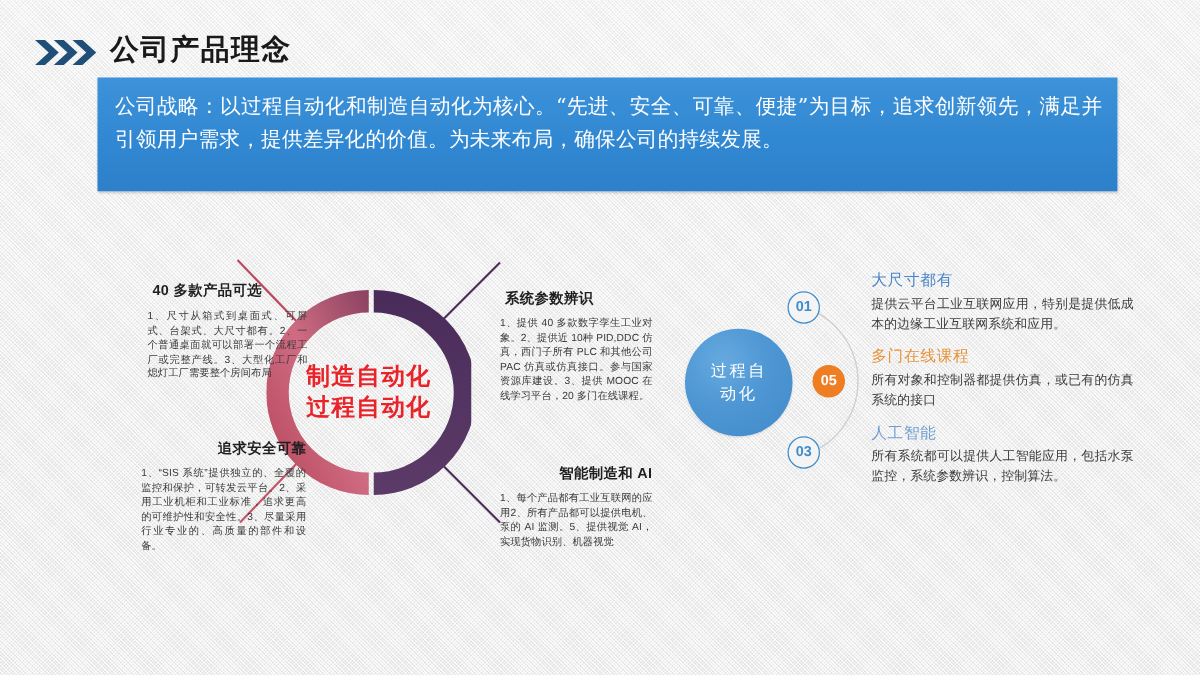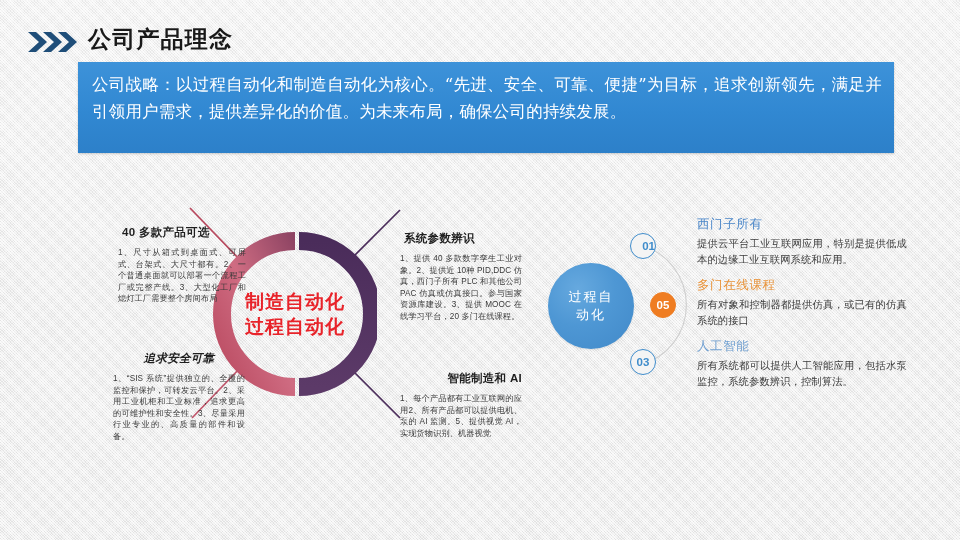--- a/index.html
+++ b/index.html
@@ -113,21 +113,21 @@
     font-size: 8.2px;
     line-height: 11.6px;
     color: #3a3a3a;
     letter-spacing: 0.1px;
     text-align: justify;
   }
 
   #blk-products   { left: 118px; top: 192px; width: 128px; }
   #blk-products .blk-title { text-align: left; padding-left: 4px; }
   #blk-safety     { left: 113px; top: 318px; width: 132px; }
-  #blk-safety .blk-title  { text-align: center; font-style: italic; }
+  #blk-safety .blk-title  { text-align: right; }
   #blk-twin       { left: 400px; top: 198px; width: 122px; }
   #blk-twin .blk-title    { text-align: left; padding-left: 4px; }
   #blk-ai         { left: 400px; top: 338px; width: 122px; }
   #blk-ai .blk-title      { text-align: right; }
 
   
   #right-diagram {
     position: absolute;
     left: 540px;
     top: 225px;
@@ -170,21 +170,21 @@
   .badge-outline {
     background: #f4f4f4;
     border: 1.8px solid #3f8ccb;
     color: #3f8ccb;
   }
   .badge-filled {
     background: #ef7d22;
     border: 1.8px solid #ef7d22;
     color: #ffffff;
   }
-  #badge-01 { left: 90px; top: 8px; justify-content: flex-end; }
+  #badge-01 { left: 90px; top: 8px; }
   #badge-02 { left: 110px; top: 67px; }
   #badge-03 { left: 90px; top: 124px; }
 
   
   .rblk { position: absolute; width: 210px; }
   .rblk-title {
     font-family: "DejaVu Serif", "Liberation Serif", serif;
     font-size: 12.5px;
     line-height: 17px;
     letter-spacing: 0.6px;
@@ -293,21 +293,21 @@
     </div>
     <div class="badge badge-filled" id="badge-02">
       <span>05</span>
     </div>
     <div class="badge badge-outline" id="badge-03">
       <span>03</span>
     </div>
   </div>
 
   <div class="rblk" id="rblk-iiot">
-    <div class="rblk-title" style="color:#4a86c8;">西门子所有</div>
+    <div class="rblk-title" style="color:#4a86c8;">大尺寸都有</div>
     <div class="rblk-body">提供云平台工业互联网应用，特别是提供低成本的边缘工业互联网系统和应用。</div>
   </div>
 
   <div class="rblk" id="rblk-twin">
     <div class="rblk-title" style="color:#e8933a;">多门在线课程</div>
     <div class="rblk-body">所有对象和控制器都提供仿真，或已有的仿真系统的接口</div>
   </div>
 
   <div class="rblk" id="rblk-ai">
     <div class="rblk-title" style="color:#6f9fd0;">人工智能</div>

